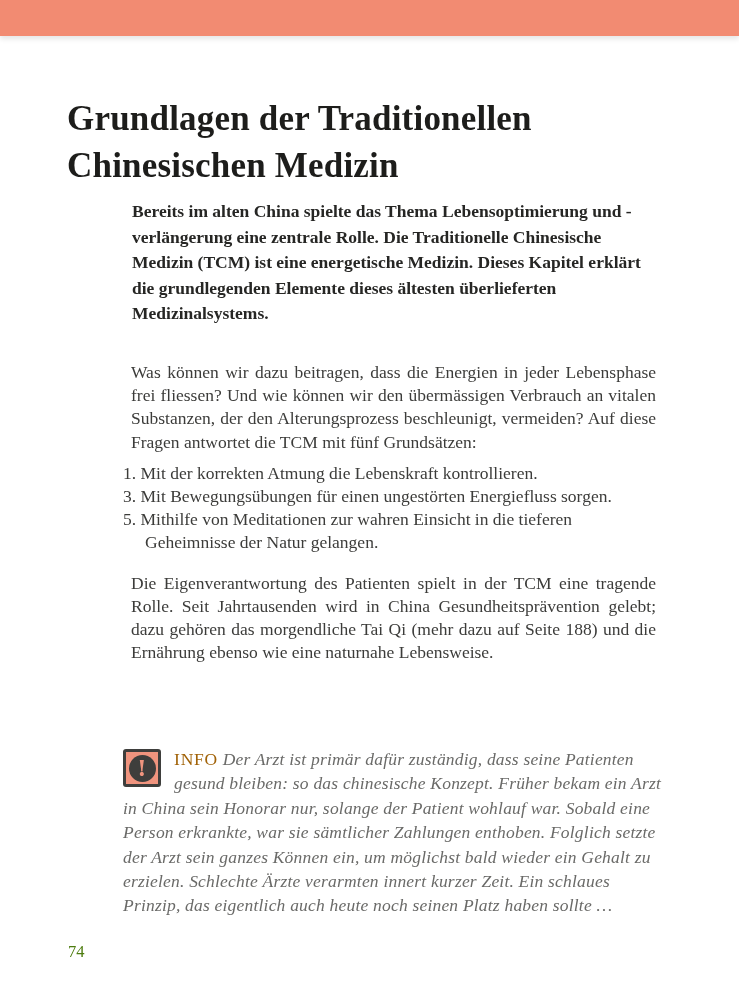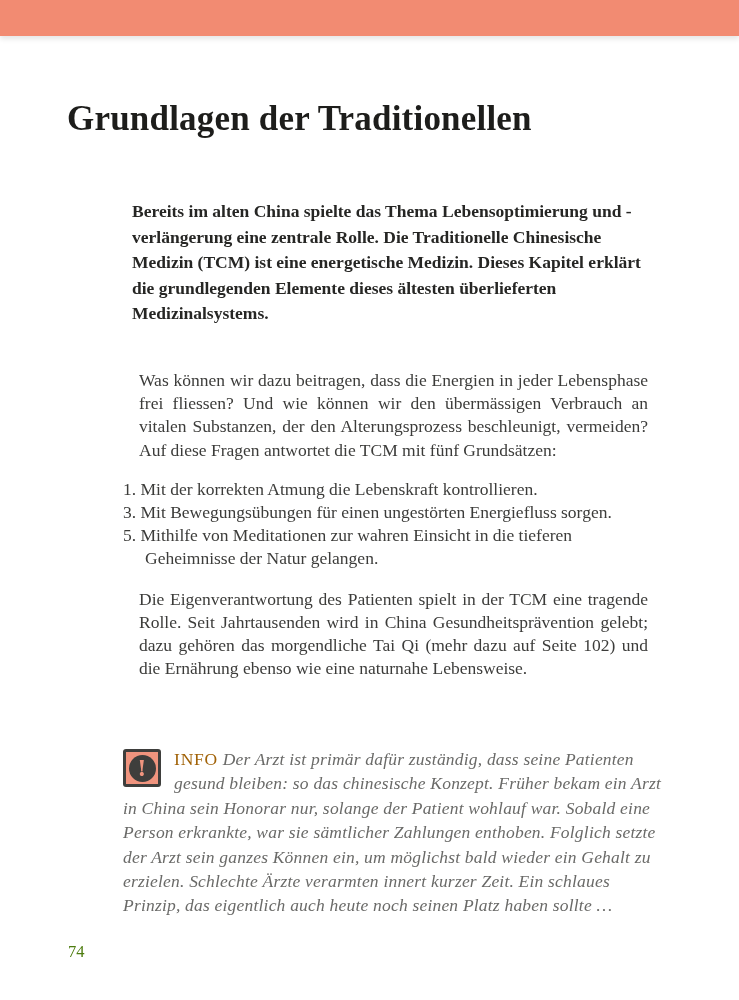--- a/index.html
+++ b/index.html
@@ -38,21 +38,21 @@
     color: #262624;
   }
   .main-text {
     position: absolute;
     left: 123px; top: 353px;
     width: 541px;
     font-size: 17.5px;
     line-height: 23.2px;
     color: #3c3c3a;
   }
-  .main-text p { margin: 16px; text-align: justify; }
+  .main-text p { margin: 8px; text-align: justify; }
   .principles {
     list-style: none;
     margin: 0; padding: 0;
   }
   .principles li {
     padding-left: 22px;
     text-indent: -22px;
     text-align: left;
   }
   .para-2 { margin-top: 17px !important; }
@@ -104,32 +104,33 @@
 </style>
 </head>
 <body>
 
 <div class="page">
 
   <div class="topbar"></div>
 
   <h1 class="chapter-title">
     <span>Grundlagen der Traditionellen</span>
+    <span>Chinesischen Medizin</span>
   </h1>
 
   <div class="lede">Bereits im alten China spielte das Thema Lebensoptimierung und -verlängerung eine zentrale Rolle. Die Traditionelle Chinesische Medizin (TCM) ist eine energetische Medizin. Dieses Kapitel erklärt die grundlegenden Elemente dieses ältesten überlieferten Medizinalsystems.</div>
 
   <div class="main-text">
     <p>Was können wir dazu beitragen, dass die Energien in jeder Lebensphase frei fliessen? Und wie können wir den übermässigen Verbrauch an vitalen Substanzen, der den Alterungsprozess beschleunigt, vermeiden? Auf diese Fragen antwortet die TCM mit fünf Grundsätzen:</p>
     <ol class="principles">
       <li><span>1.</span> <span>Mit der korrekten Atmung die Lebenskraft kontrollieren.</span></li>
       <li><span>3.</span> <span>Mit Bewegungsübungen für einen ungestörten Energiefluss sorgen.</span></li>
       <li><span>5.</span> <span>Mithilfe von Meditationen zur wahren Einsicht in die tieferen Geheimnisse der Natur gelangen.</span></li>
     </ol>
-    <p class="para-2">Die Eigenverantwortung des Patienten spielt in der TCM eine tragende Rolle. Seit Jahrtausenden wird in China Gesundheitsprävention gelebt; dazu gehören das morgendliche Tai Qi (mehr dazu auf Seite 102) und die Ernährung ebenso wie eine naturnahe Lebensweise.</p>
+    <p class="para-2">Die Eigenverantwortung des Patienten spielt in der TCM eine tragende Rolle. Seit Jahrtausenden wird in China Gesundheitsprävention gelebt; dazu gehören das morgendliche Tai Qi (mehr dazu auf Seite 188) und die Ernährung ebenso wie eine naturnahe Lebensweise.</p>
   </div>
 
   <div class="info-box">
     <span class="info-icon">
       <span class="info-icon-circle">!</span>
     </span>
     <span class="info-label">INFO</span> 
     <span>Der Arzt ist primär dafür zuständig, dass seine Patienten gesund bleiben: so das chinesische Konzept. Früher bekam ein Arzt in China sein Honorar nur, solange der Patient wohlauf war. Sobald eine Person erkrankte, war sie sämtlicher Zahlungen enthoben. Folglich setzte der Arzt sein ganzes Können ein, um möglichst bald wieder ein Gehalt zu erzielen. Schlechte Ärzte verarmten innert kurzer Zeit. Ein schlaues Prinzip, das eigentlich auch heute noch seinen Platz haben sollte …</span>
   </div>
 

